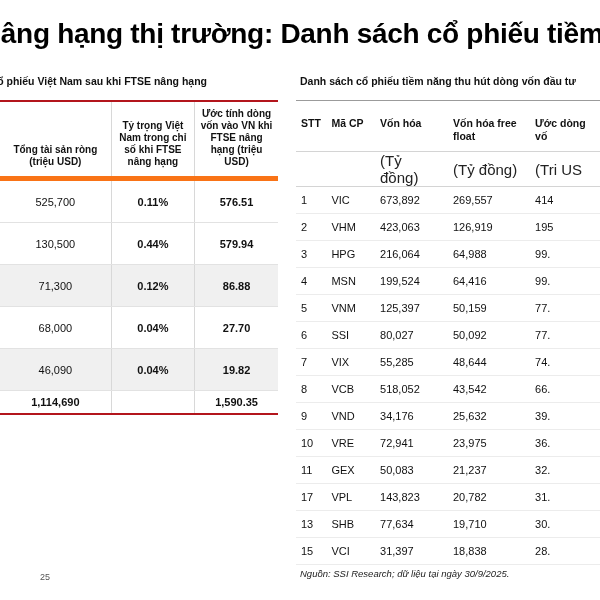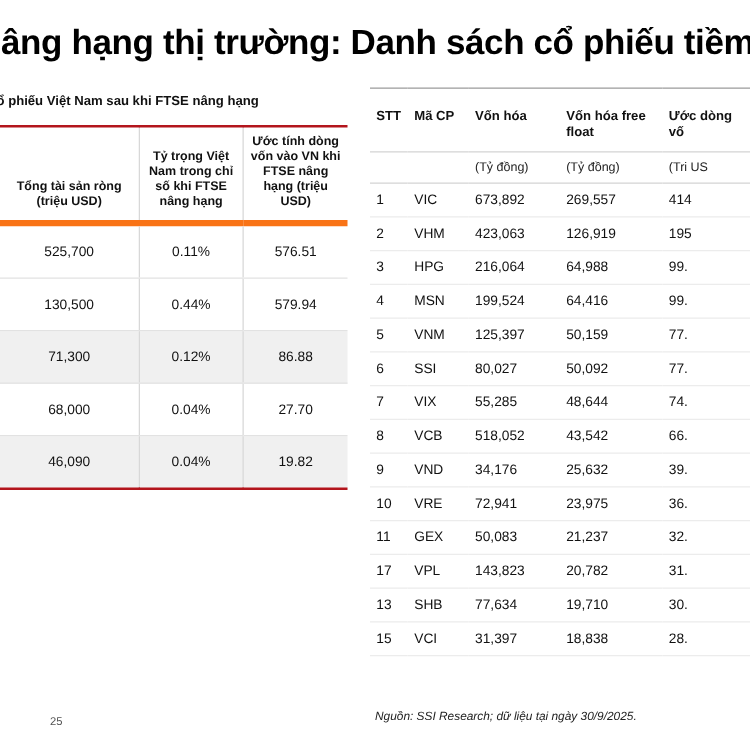--- a/index.html
+++ b/index.html
@@ -98,21 +98,21 @@
   .tbl-left tr.shaded td { background: #f0f0f0; }
   .tbl-left tr.total td {
     font-weight: bold;
     height: 22px;
     border-bottom: none;
     background: #ffffff;
   }
   .tbl-left col.c1 { width: 40%; }
   .tbl-left col.c2 { width: 30%; }
   .tbl-left col.c3 { width: 30%; }
-  .vline { border-left: 1px solid #d8d8d8; }
+  .vline { border-left: 1px solid #d8d8d8; font-weight: bold; }
 
   
   .tbl-right {
     border-top: 1.5px solid #9b9b9b;
   }
   .tbl-right th {
     font-weight: bold;
     font-size: 10.5px;
     line-height: 13px;
     padding: 16px 5px 8px 5px;
@@ -120,21 +120,21 @@
     border-bottom: 1px solid #d4d4d4;
   }
   .tbl-right th.c-stt, .tbl-right th.c-ma { text-align: left; }
   .tbl-right td {
     font-size: 11px;
     height: 26px;
     padding: 0 5px;
     border-bottom: 1px solid #ececec;
   }
   .tbl-right tr.unitrow td {
-    font-size: 10px;
+    font-size: 15px;
     color: #222;
     height: 24px;
     border-bottom: 1px solid #d4d4d4;
   }
   .tbl-right col.r1 { width: 10%; }
   .tbl-right col.r2 { width: 16%; }
   .tbl-right col.r3 { width: 24%; }
   .tbl-right col.r4 { width: 27%; }
   .tbl-right col.r5 { width: 23%; }
   .ta-l { text-align: left; }
@@ -200,25 +200,31 @@
       <tr>
         <td>68,000</td>
         <td class="vline">0.04%</td>
         <td class="vline">27.70</td>
       </tr>
       <tr class="shaded">
         <td>46,090</td>
         <td class="vline">0.04%</td>
         <td class="vline">19.82</td>
       </tr>
+      <tr class="total">
+        <td>1,114,690</td>
+        <td class="vline"></td>
+        <td class="vline">1,590.35</td>
+      </tr>
     </tbody>
   </table>
 </div>
 
 <div class="panel-right">
+  <div class="panel-title">Danh sách cổ phiếu tiềm năng thu hút dòng vốn đầu tư</div>
   <table class="tbl-right">
     <colgroup>
         <col class="r1">
         <col class="r2">
         <col class="r3">
         <col class="r4">
         <col class="r5">
       </colgroup>
     <thead>
       <tr>

